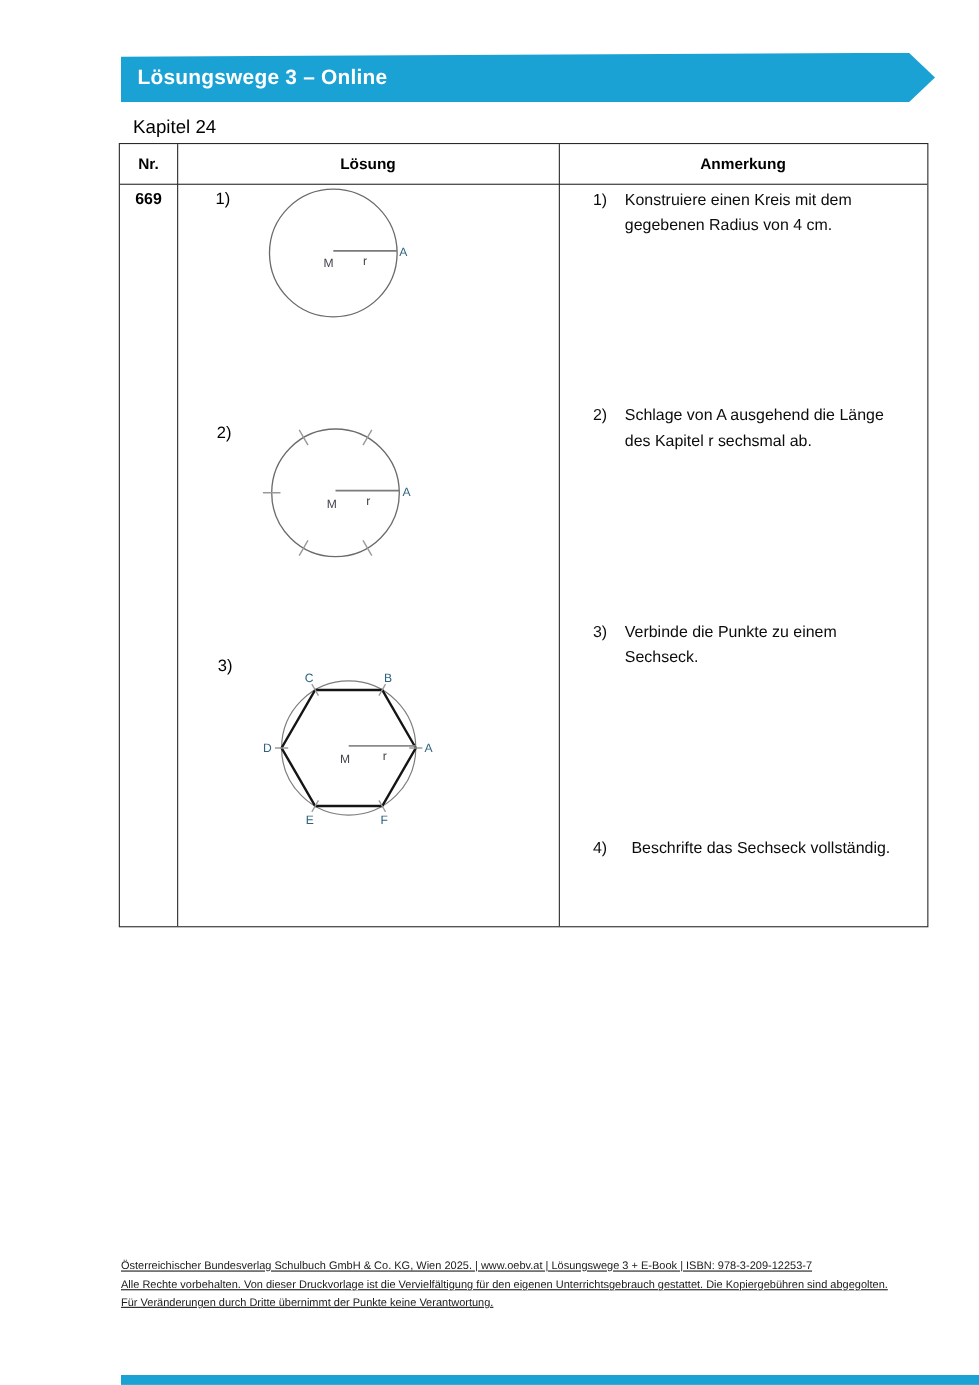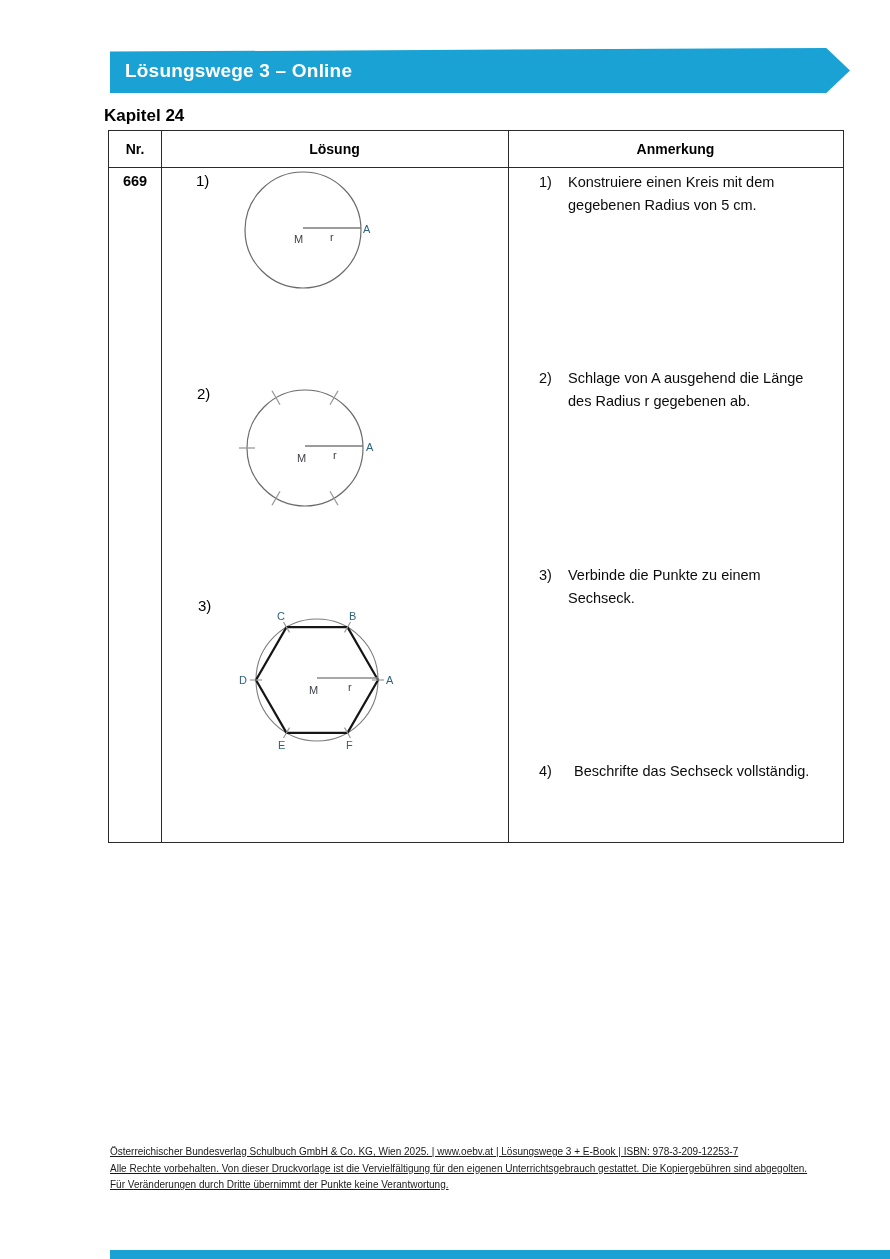--- a/index.html
+++ b/index.html
@@ -11,21 +11,21 @@
 
   
   .banner {
     position:absolute; left:110px; top:48px; width:740px; height:45px;
     background:var(--accent);
     clip-path:polygon(0 8%, 96.8% 0, 100% 50%, 96.8% 100%, 0 100%);
     display:flex; align-items:center; padding-left:15px; box-sizing:border-box; gap:57px;
   }
   .banner span { color:#ffffff; font-weight:bold; font-size:19px; letter-spacing:0.2px; white-space:nowrap; }
 
-  .chapter { position:absolute; left:104px; top:106px; margin:0; font-size:17px; font-weight:bold; color:#000; }
+  .chapter { position:absolute; left:121px; top:106px; margin:0; font-size:17px; font-weight:normal; color:#000; }
 
   
   .solution-table {
     position:absolute; left:108px; top:130px; width:736px; height:713px;
     border:1.6px solid #2a2a2a; box-sizing:border-box;padding-left:29px;
   }
   .col-sep { position:absolute; top:0; bottom:0; width:0; border-left:1.4px solid #2a2a2a; }
   .col-sep.s1 { left:52px; }
   .col-sep.s2 { left:399px; }
   .header-sep { position:absolute; top:36px; left:0; right:0; height:0; border-top:1.4px solid #2a2a2a; }
@@ -128,26 +128,26 @@
       <text class="pt" x="127" y="15">B</text>
       <text class="pt" x="55" y="15">C</text>
       <text class="pt" x="17" y="79">D</text>
       <text class="pt" x="56" y="144">E</text>
       <text class="pt" x="124" y="144">F</text>
     </svg>
 
     <div class="ann a1">
       <span class="num">1)</span>
       <div class="txt">Konstruiere einen Kreis mit dem
-gegebenen Radius von 5 cm.</div>
+gegebenen Radius von 4 cm.</div>
     </div>
     <div class="ann a2">
       <span class="num">2)</span>
       <div class="txt">Schlage von A ausgehend die Länge
-des Radius r gegebenen ab.</div>
+des Kapitel r sechsmal ab.</div>
     </div>
     <div class="ann a3">
       <span class="num">3)</span>
       <div class="txt">Verbinde die Punkte zu einem
 Sechseck.</div>
     </div>
     <div class="ann a4">
       <span class="num">4)</span>
       <div class="txt">Beschrifte das Sechseck vollständig.</div>
     </div>

